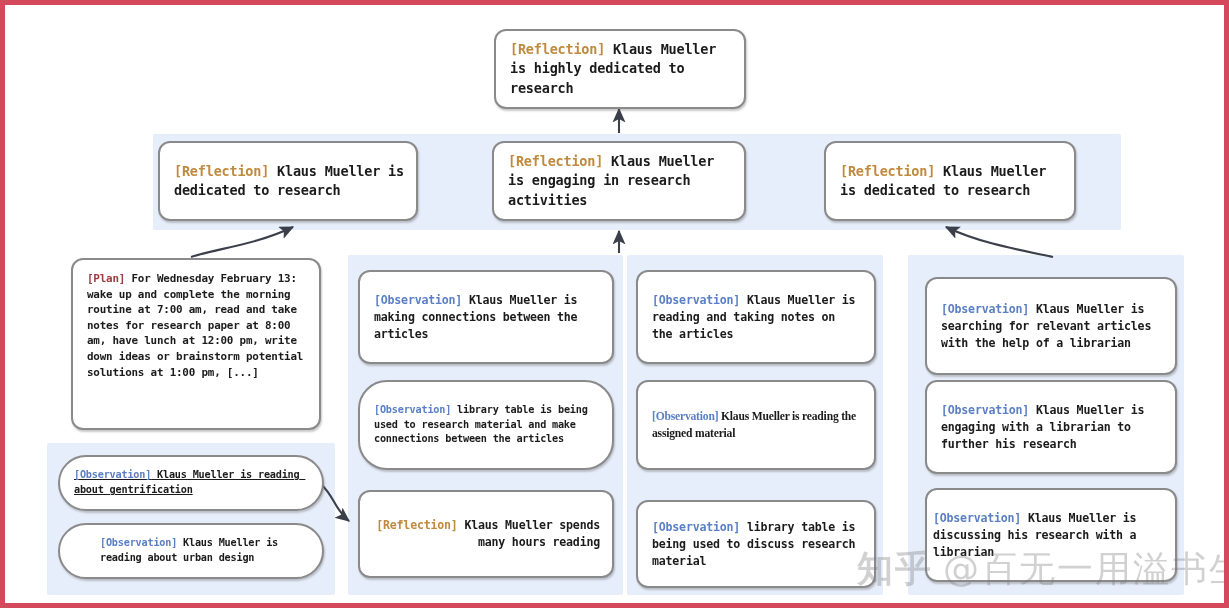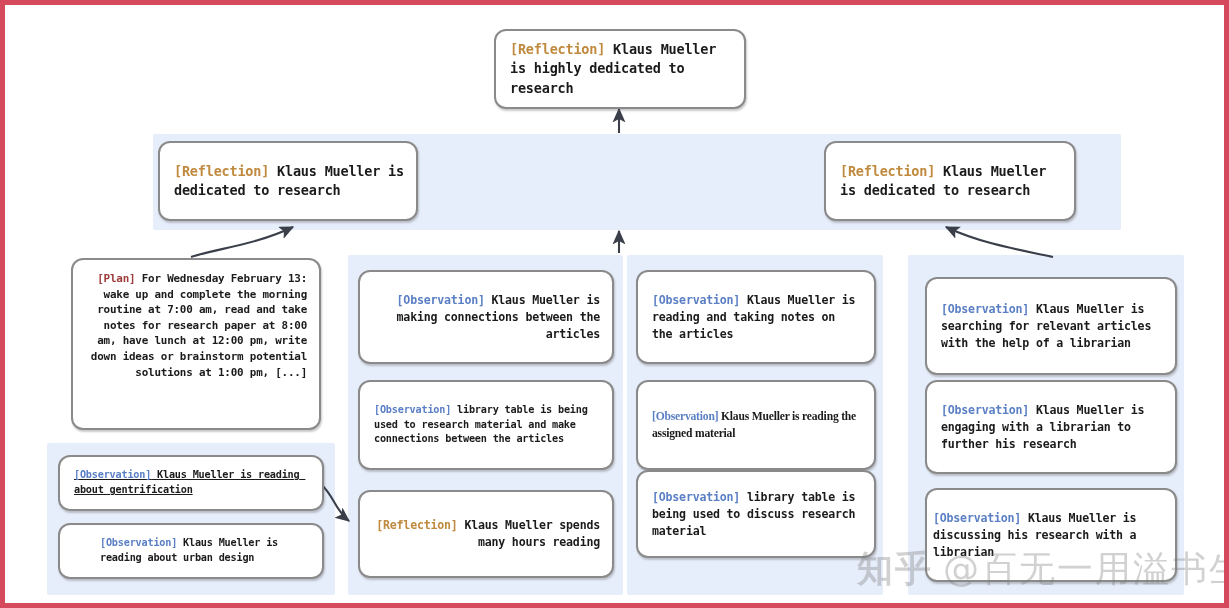--- a/index.html
+++ b/index.html
@@ -43,21 +43,21 @@
   }
   .node .txt {
     display: block;
     width: 100%;
     white-space: pre-wrap;
     word-break: normal;
   }
   .fs14 { font-size: 13.5px; line-height: 19.5px; }
   .fs12 { font-size: 11.6px; line-height: 17px; }
   .fs11 { font-size: 10.9px; line-height: 15.6px; }
-  .fs10 { font-size: 10.2px; line-height: 14.6px; }
+  .fs10 { font-size: 10.2px; line-height: 14.6px; border-radius: 29px; }
 
   .tag-reflection { color: #c08a3e; font-weight: bold; }
   .tag-observation { color: #5a7fc4; font-weight: bold; }
   .tag-plan { color: #9e3b3b; font-weight: bold; }
 
   
   .arrow-layer {
     position: absolute;
     left: 0; top: 0;
     width: 1229px; height: 608px;
@@ -112,58 +112,61 @@
   </svg>
 
   <div class="node fs14" style="left:489px; top:24px; width:252px; height:80px;">
     <span class="txt"><span class="tag-reflection">[Reflection]</span><span> Klaus Mueller is highly dedicated to research</span></span>
   </div>
 
   <div class="node fs14" style="left:153px; top:136px; width:260px; height:80px;">
     <span class="txt"><span class="tag-reflection">[Reflection]</span><span> Klaus Mueller is dedicated to research</span></span>
   </div>
 
+  <div class="node fs14" style="left:487px; top:136px; width:254px; height:80px;">
+    <span class="txt"><span class="tag-reflection">[Reflection]</span><span> Klaus Mueller is engaging in research activities</span></span>
+  </div>
 
   <div class="node fs14" style="left:819px; top:136px; width:252px; height:80px;">
     <span class="txt"><span class="tag-reflection">[Reflection]</span><span> Klaus Mueller is dedicated to research</span></span>
   </div>
 
-  <div class="node fs11" style="left:66px; top:253px; width:250px; height:172px; align-items:flex-start; padding-top:11px;text-align:right;">
+  <div class="node fs11" style="left:66px; top:253px; width:250px; height:172px; align-items:flex-start; padding-top:11px;">
     <span class="txt"><span class="tag-plan">[Plan]</span><span> For Wednesday February 13: wake up and complete the morning routine at 7:00 am, read and take notes for research paper at 8:00 am, have lunch at 12:00 pm, write down ideas or brainstorm potential solutions at 1:00 pm, [...]</span></span>
   </div>
 
   <div class="node fs10" style="left:53px; top:450px; width:266px; height:56px;text-decoration:underline;">
     <span class="txt"><span class="tag-observation">[Observation]</span><span> Klaus Mueller is reading about gentrification</span></span>
   </div>
 
   <div class="node fs10" style="left:53px; top:518px; width:266px; height:56px;padding-left:40px;">
     <span class="txt"><span class="tag-observation">[Observation]</span><span> Klaus Mueller is reading about urban design</span></span>
   </div>
 
-  <div class="node fs12" style="left:353px; top:265px; width:256px; height:94px;text-align:right;">
+  <div class="node fs12" style="left:353px; top:265px; width:256px; height:94px;">
     <span class="txt"><span class="tag-observation">[Observation]</span><span> Klaus Mueller is making connections between the articles</span></span>
   </div>
 
   <div class="node fs10" style="left:353px; top:375px; width:256px; height:90px;">
     <span class="txt"><span class="tag-observation">[Observation]</span><span> library table is being used to research material and make connections between the articles</span></span>
   </div>
 
   <div class="node fs12" style="left:353px; top:485px; width:256px; height:88px;text-align:right;">
     <span class="txt"><span class="tag-reflection">[Reflection]</span><span> Klaus Mueller spends many hours reading</span></span>
   </div>
 
   <div class="node fs12" style="left:631px; top:265px; width:240px; height:94px;">
     <span class="txt"><span class="tag-observation">[Observation]</span><span> Klaus Mueller is reading and taking notes on the articles</span></span>
   </div>
 
   <div class="node fs12" style="left:631px; top:375px; width:240px; height:90px;font-family:Liberation Serif, serif;">
     <span class="txt"><span class="tag-observation">[Observation]</span><span> Klaus Mueller is reading the assigned material</span></span>
   </div>
 
-  <div class="node fs12" style="left:631px; top:465px; width:240px; height:88px;">
+  <div class="node fs12" style="left:631px; top:495px; width:240px; height:88px;">
     <span class="txt"><span class="tag-observation">[Observation]</span><span> library table is being used to discuss research material</span></span>
   </div>
 
   <div class="node fs12" style="left:920px; top:272px; width:252px; height:98px;">
     <span class="txt"><span class="tag-observation">[Observation]</span><span> Klaus Mueller is searching for relevant articles with the help of a librarian</span></span>
   </div>
 
   <div class="node fs12" style="left:920px; top:375px; width:252px; height:94px;">
     <span class="txt"><span class="tag-observation">[Observation]</span><span> Klaus Mueller is engaging with a librarian to further his research</span></span>
   </div>

